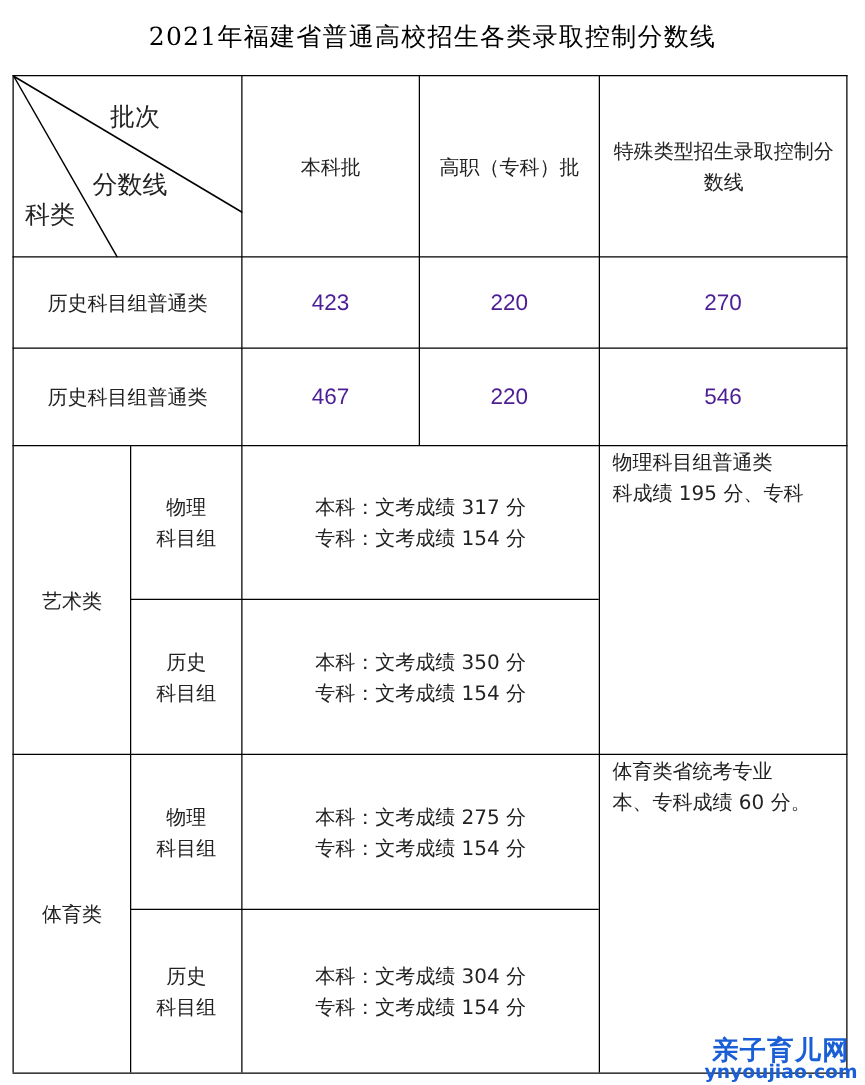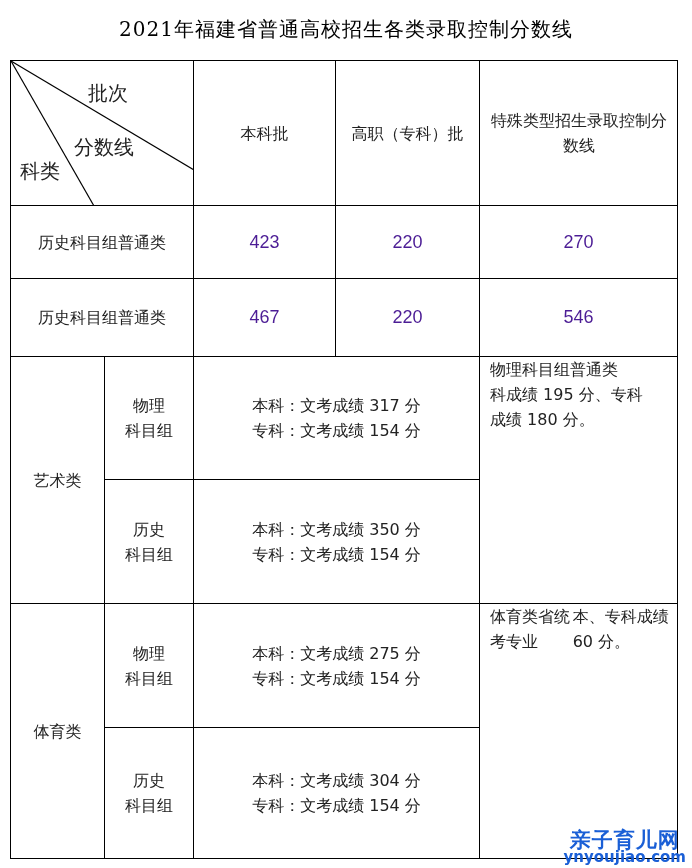--- a/index.html
+++ b/index.html
@@ -82,21 +82,20 @@
     <div>科目组</div>
   </div>
   <div class="cell" style="left:194px;top:480px;width:285px;height:123px;flex-direction:column;">
     <div>本科：文考成绩 350 分</div>
     <div>专科：文考成绩 154 分</div>
   </div>
 
   <div class="cell left" style="left:490px;top:357px;width:185px;height:246px;flex-direction:column;align-items:flex-start;">
     <div>物理科目组普通类</div>
     <div>科成绩 195 分、专科</div>
-    <div>成绩 180 分。</div>
   </div>
 
   <div class="cell" style="left:11px;top:604px;width:93px;height:254px;">体育类</div>
 
   <div class="cell" style="left:105px;top:604px;width:88px;height:123px;flex-direction:column;">
     <div>物理</div>
     <div>科目组</div>
   </div>
   <div class="cell" style="left:194px;top:604px;width:285px;height:123px;flex-direction:column;">
     <div>本科：文考成绩 275 分</div>
@@ -105,21 +104,21 @@
 
   <div class="cell" style="left:105px;top:728px;width:88px;height:130px;flex-direction:column;">
     <div>历史</div>
     <div>科目组</div>
   </div>
   <div class="cell" style="left:194px;top:728px;width:285px;height:130px;flex-direction:column;">
     <div>本科：文考成绩 304 分</div>
     <div>专科：文考成绩 154 分</div>
   </div>
 
-  <div class="cell left" style="left:490px;top:604px;width:185px;height:254px;flex-direction:row;align-items:flex-start;">
+  <div class="cell left" style="left:490px;top:604px;width:185px;height:254px;flex-direction:column;align-items:flex-start;">
     <div>体育类省统考专业</div>
     <div>本、专科成绩 60 分。</div>
   </div>
 </div>
 
 <div class="wm">
   <div class="a">亲子育儿网</div>
   <div class="b">ynyoujiao.com</div>
 </div>
 

